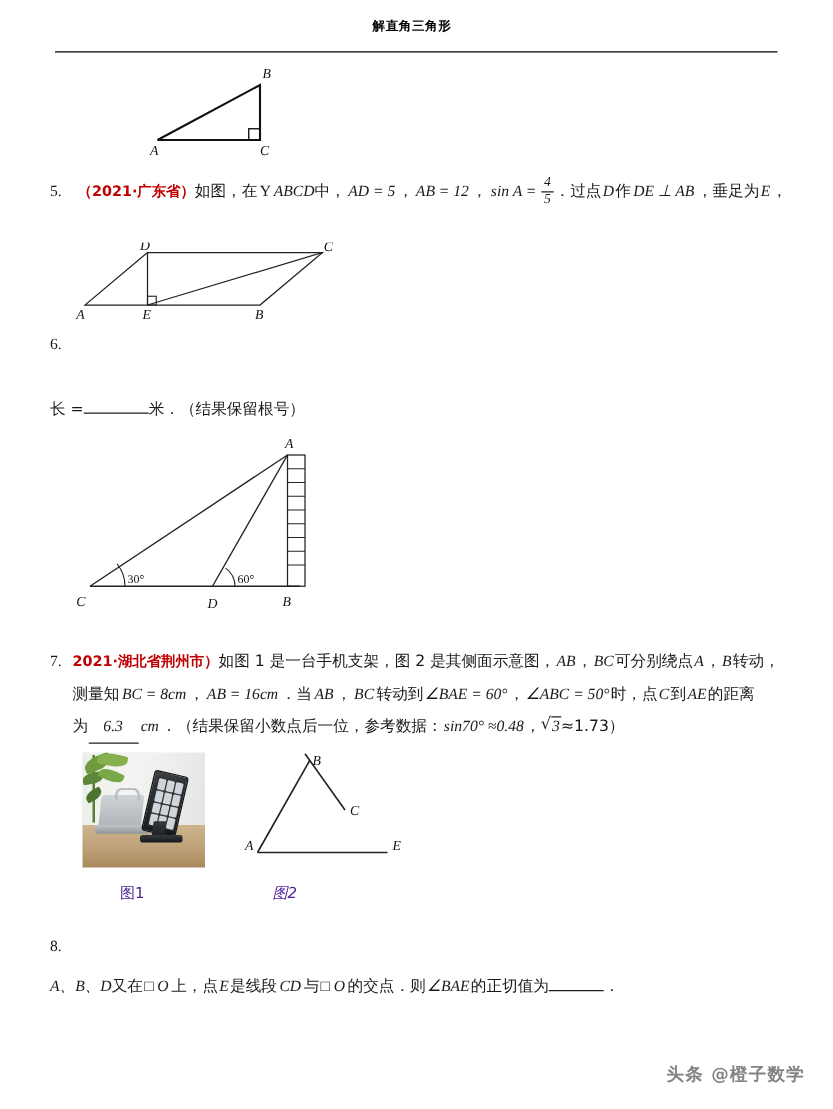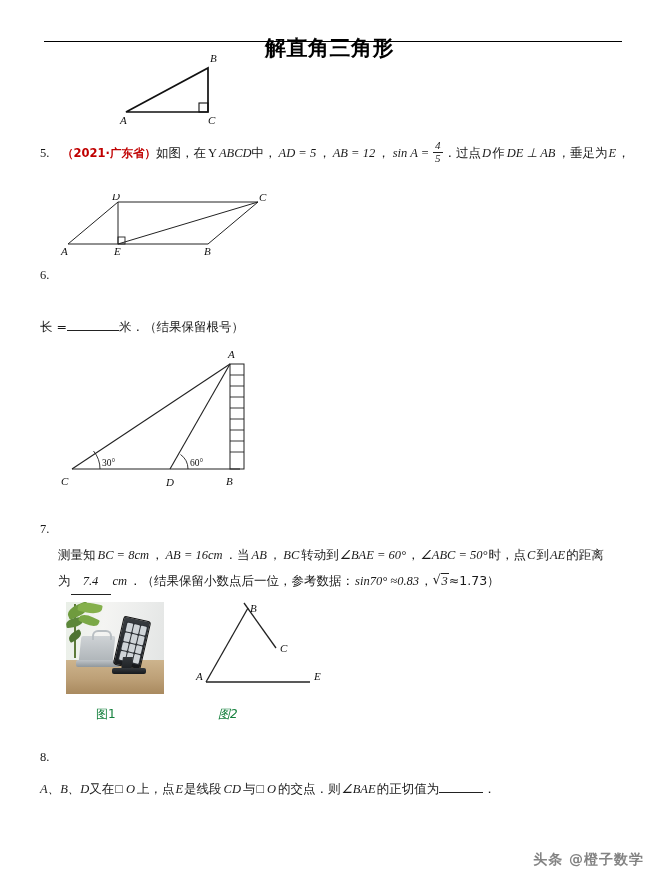--- a/index.html
+++ b/index.html
@@ -24,24 +24,23 @@
 
   
   .doc-title {
     position: absolute;
     top: 14px;
     left: 0;
     width: 659px;
     text-align: center;
     font-family: "DejaVu Sans", "Liberation Sans", sans-serif;
     font-weight: 700;
-    font-size: 21px;
+    font-size: 10px;
     letter-spacing: 0.5px;
     color: #000;
-    margin-top: 20px;
   }
   .title-rule {
     position: absolute;
     top: 41px;
     left: 44px;
     width: 578px;
     height: 1px;
     background: #000;
   }
 
@@ -122,21 +121,21 @@
     font-family: "Liberation Serif", serif;
     font-size: 9.5px;
     fill: #111;
   }
 
   
   .figcap {
     position: absolute;
     font-family: "DejaVu Sans", "Liberation Sans", sans-serif;
     font-size: 12px;
-    color: #15803d;
+    color: #4c1d95;
   }
 
   
   .photo {
     position: absolute;
     left: 66px;
     top: 602px;
     width: 98px;
     height: 92px;
     overflow: hidden;
@@ -288,25 +287,28 @@
       <text class="ang" x="42" y="122">30°</text>
       <text class="ang" x="130" y="122">60°</text>
       <text class="lbl" x="1" y="141">C</text>
       <text class="lbl" x="106" y="142">D</text>
       <text class="lbl" x="166" y="141">B</text>
       <text class="lbl" x="168" y="14">A</text>
     </svg>
   </div>
 
   <div class="qnum" style="left:40px;top:516px;">7.</div>
+  <div class="qtext" style="left:58px;top:516px;">
+    <span class="src">2021·湖北省荆州市）</span><span class="cn">如图 1 是一台手机支架，图 2 是其侧面示意图，</span><span class="mi" style="padding:0 1px;">AB</span><span class="cn">，</span><span class="mi" style="padding:0 1px;">BC</span><span class="cn">可分别绕点</span><span class="mi" style="padding:0 1px;">A</span><span class="cn">，</span><span class="mi" style="padding:0 1px;">B</span><span class="cn">转动，</span>
+  </div>
   <div class="qtext" style="left:58px;top:542px;">
     <span class="cn">测量知</span><span class="mi" style="padding:0 2px;">BC = 8cm</span><span class="cn">，</span><span class="mi" style="padding:0 2px;">AB = 16cm</span><span class="cn">．当</span><span class="mi" style="padding:0 2px;">AB</span><span class="cn">，</span><span class="mi" style="padding:0 2px;">BC</span><span class="cn">转动到</span><span class="mi" style="padding:0 1px;">∠BAE = 60°</span><span class="cn">，</span><span class="mi" style="padding:0 1px;">∠ABC = 50°</span><span class="cn">时，点</span><span class="mi" style="padding:0 1px;">C</span><span class="cn">到</span><span class="mi" style="padding:0 1px;">AE</span><span class="cn">的距离</span>
   </div>
   <div class="qtext" style="left:58px;top:568px;">
-    <span class="cn">为</span><span class="filled">7.4</span><span class="mi" style="padding:0 2px;">cm</span><span class="cn">．（结果保留小数点后一位，参考数据：</span><span class="mi" style="padding:0 1px;">sin70° ≈0.83</span><span class="cn">，</span><span class="rad"><span class="radicand">3</span></span><span class="cn">≈1.73）</span>
+    <span class="cn">为</span><span class="filled">6.3</span><span class="mi" style="padding:0 2px;">cm</span><span class="cn">．（结果保留小数点后一位，参考数据：</span><span class="mi" style="padding:0 1px;">sin70° ≈0.48</span><span class="cn">，</span><span class="rad"><span class="radicand">3</span></span><span class="cn">≈1.73）</span>
   </div>
 
   <div class="photo">
     <div class="wall"></div>
     <div class="desk"></div>
     <div class="plant-stem"></div>
     <div class="leaf lf1"></div>
     <div class="leaf lf2"></div>
     <div class="leaf lf3"></div>
     <div class="leaf lf4"></div>

